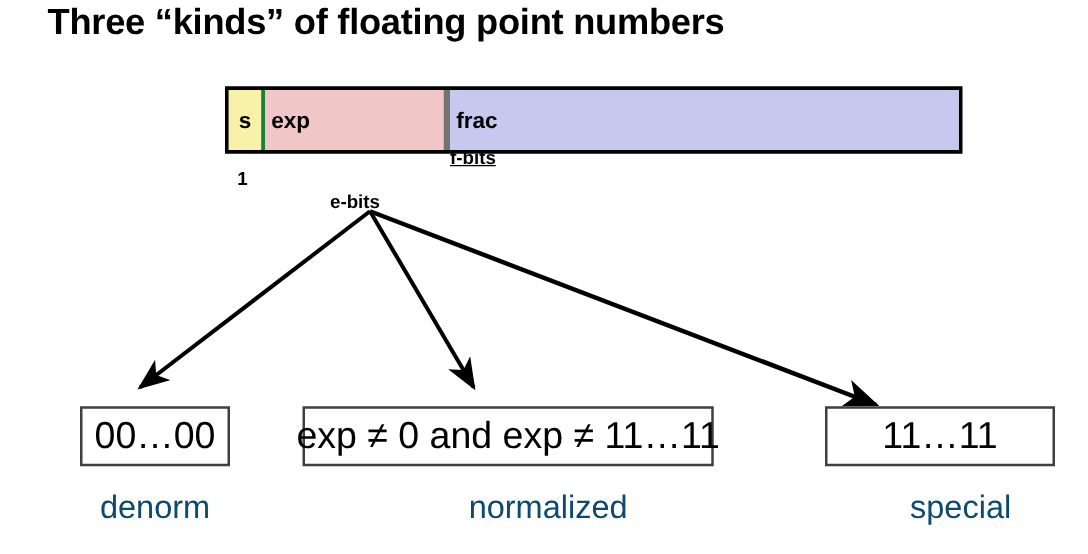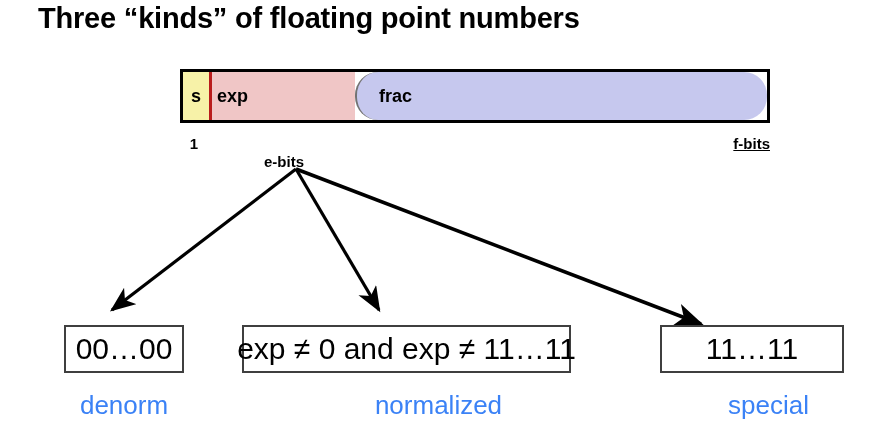--- a/index.html
+++ b/index.html
@@ -54,41 +54,40 @@
     font-weight: bold;
     color: #000000;
     overflow: hidden;
   }
   .field-s {
     width: 26px;
     justify-content: center;
   }
   .field-exp {
     width: 146px;
-    border-left: 3px solid #b91c1c;
+    border-left: 3px solid #15803d;
     padding-left: 5px;
   }
   .field-frac {
     flex: 1 1 auto;
-    border-left: 2px solid #737373;
-    padding-left: 22px;
-    border-radius: 23px;
+    border-left: 5px solid #737373;
+    padding-left: 5px;
   }
 
   
   .barcap {
     position: absolute;
     font-size: 15px;
     font-weight: bold;
     color: #000000;
     white-space: nowrap;
   }
   #cap-1    { left: 152px; top: 135px; width: 28px; text-align: center; }
   #cap-e    { left: 183px; top: 153px; width: 146px; text-align: center; }
-  #cap-f    { left: 332px; top: 135px; width: 410px; text-align: right; text-decoration: underline; }
+  #cap-f    { left: 332px; top: 118px; width: 410px; text-align: left; text-decoration: underline; }
 
   
   #arrows {
     position: absolute;
     left: 0;
     top: 0;
     width: 870px;
     height: 443px;
     pointer-events: none;
   }
@@ -109,21 +108,21 @@
   }
   #box-denorm     { left: 36px;  top: 325px; width: 120px; }
   #box-normalized { left: 214px; top: 325px; width: 329px; }
   #box-special    { left: 632px; top: 325px; width: 184px; }
 
   
   .vcap {
     position: absolute;
     top: 390px;
     font-size: 26px;
-    color: #3b82f6;
+    color: #0c4a6e;
     white-space: nowrap;
     text-align: center;
   }
   #cap-denorm     { left: 36px;  width: 120px; }
   #cap-normalized { left: 218px; width: 385px; }
   #cap-special    { left: 632px; width: 217px; }
 </style>
 </head>
 <body>
 

